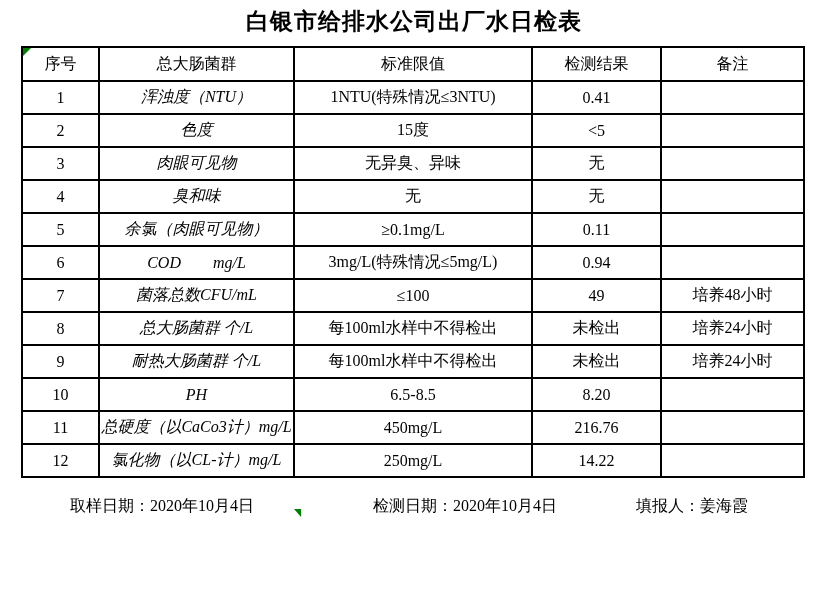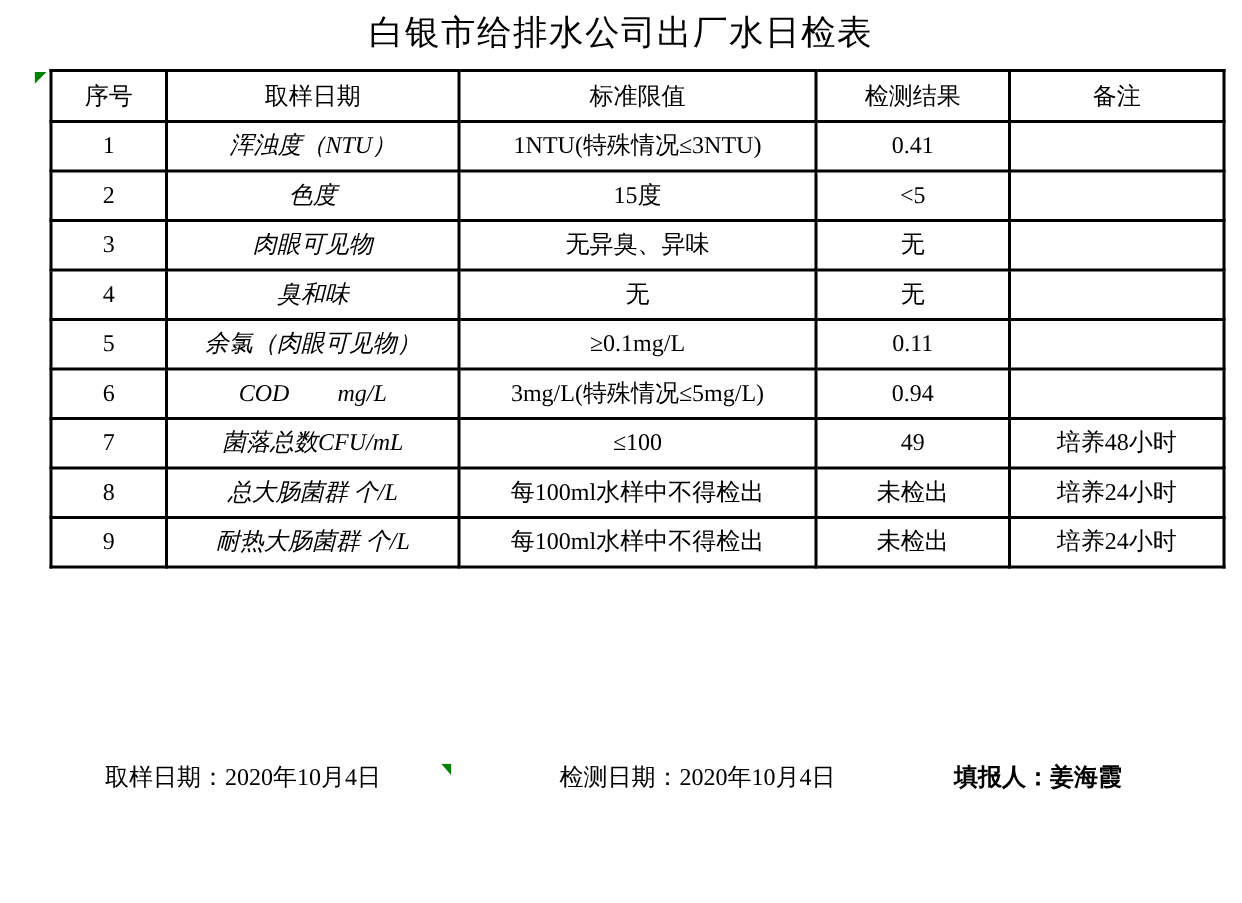--- a/index.html
+++ b/index.html
@@ -12,26 +12,26 @@
     overflow: hidden;
   }
   .page-title {
     position: absolute;
     top: 6px;
     left: 0;
     width: 828px;
     text-align: center;
     font-family: "DejaVu Sans", "Liberation Sans", sans-serif;
     font-size: 23px;
-    font-weight: normal;
+    font-weight: bold;
     letter-spacing: 1px;
   }
   table.report {
     position: absolute;
-    left: 33px;
+    left: 21px;
     top: 46px;
     width: 782px;
     border-collapse: collapse;
     table-layout: fixed;
   }
   table.report th, table.report td {
     border: 2px solid #000000;
     text-align: center;
     vertical-align: middle;
     font-size: 16px;
@@ -55,48 +55,48 @@
     position: absolute;
     left: 294px;
     top: 509px;
     width: 7px;
     height: 8px;
     background: #008000;
     clip-path: polygon(0 0, 100% 0, 100% 100%);
   }
   .footer-line {
     position: absolute;
-    top: 508px;
+    top: 496px;
     left: 0;
     width: 724px;
     height: 22px;
     font-size: 16px;
   }
   .footer-line span { position: absolute; white-space: nowrap; }
   .footer-sampling { left: 70px; }
   .footer-testdate { left: 373px; text-align: right; }
-  .footer-reporter { left: 636px; font-weight: bold; }
+  .footer-reporter { left: 636px; }
 </style>
 </head>
 <body>
 
 <div class="page-title">白银市给排水公司出厂水日检表</div>
 
 <table class="report">
   <colgroup>
     <col style="width:77px">
     <col style="width:195px">
     <col style="width:238px">
     <col style="width:129px">
     <col style="width:143px">
   </colgroup>
   <thead>
     <tr>
       <th>序号</th>
-      <th>取样日期</th>
+      <th>总大肠菌群</th>
       <th>标准限值</th>
       <th>检测结果</th>
       <th>备注</th>
     </tr>
   </thead>
   <tbody>
 
       <tr>
         <td class="col-no">1</td>
         <td class="col-item">浑浊度（NTU）</td>
@@ -162,22 +162,43 @@
       </tr>
 
       <tr>
         <td class="col-no">9</td>
         <td class="col-item">耐热大肠菌群 个/L</td>
         <td class="col-limit">每100ml水样中不得检出</td>
         <td class="col-result">未检出</td>
         <td class="col-remark">培养24小时</td>
       </tr>
 
-
-
+      <tr>
+        <td class="col-no">10</td>
+        <td class="col-item">PH</td>
+        <td class="col-limit">6.5-8.5</td>
+        <td class="col-result">8.20</td>
+        <td class="col-remark"></td>
+      </tr>
+
+      <tr>
+        <td class="col-no">11</td>
+        <td class="col-item">总硬度（以CaCo3计）mg/L</td>
+        <td class="col-limit">450mg/L</td>
+        <td class="col-result">216.76</td>
+        <td class="col-remark"></td>
+      </tr>
+
+      <tr>
+        <td class="col-no">12</td>
+        <td class="col-item">氯化物（以CL-计）mg/L</td>
+        <td class="col-limit">250mg/L</td>
+        <td class="col-result">14.22</td>
+        <td class="col-remark"></td>
+      </tr>
 
     </tbody>
 </table>
 
 <div class="corner-flag"></div>
 <div class="bottom-flag"></div>
 
 <div class="footer-line">
   <span class="footer-sampling">取样日期：2020年10月4日</span>
   <span class="footer-testdate">检测日期：2020年10月4日</span>

